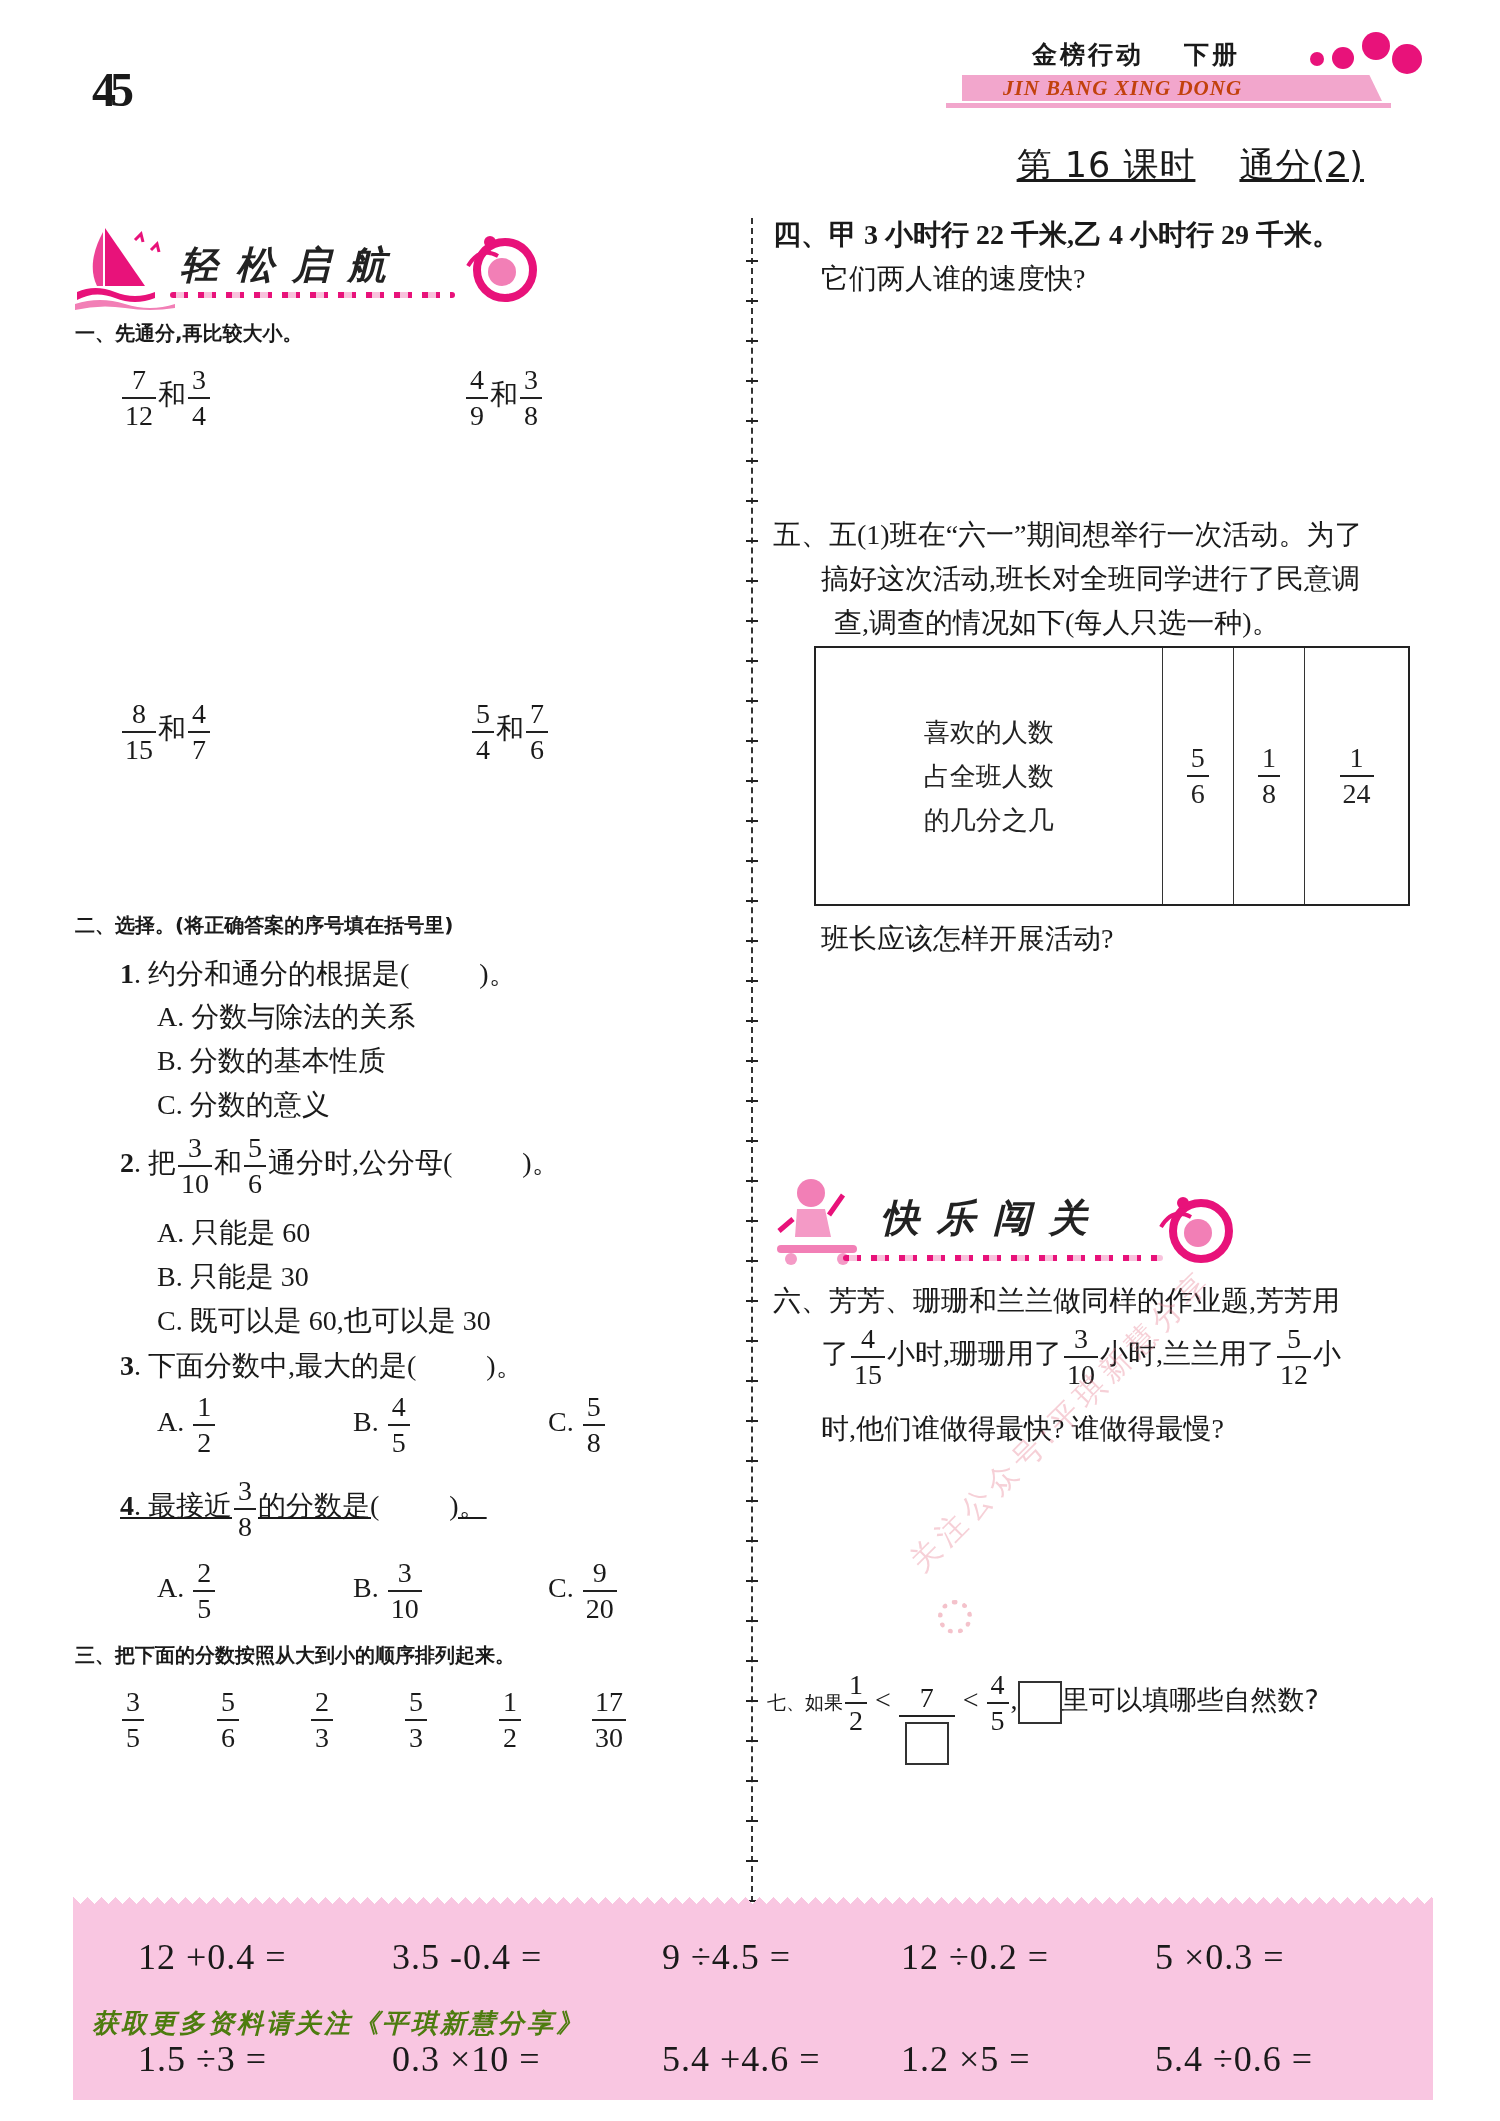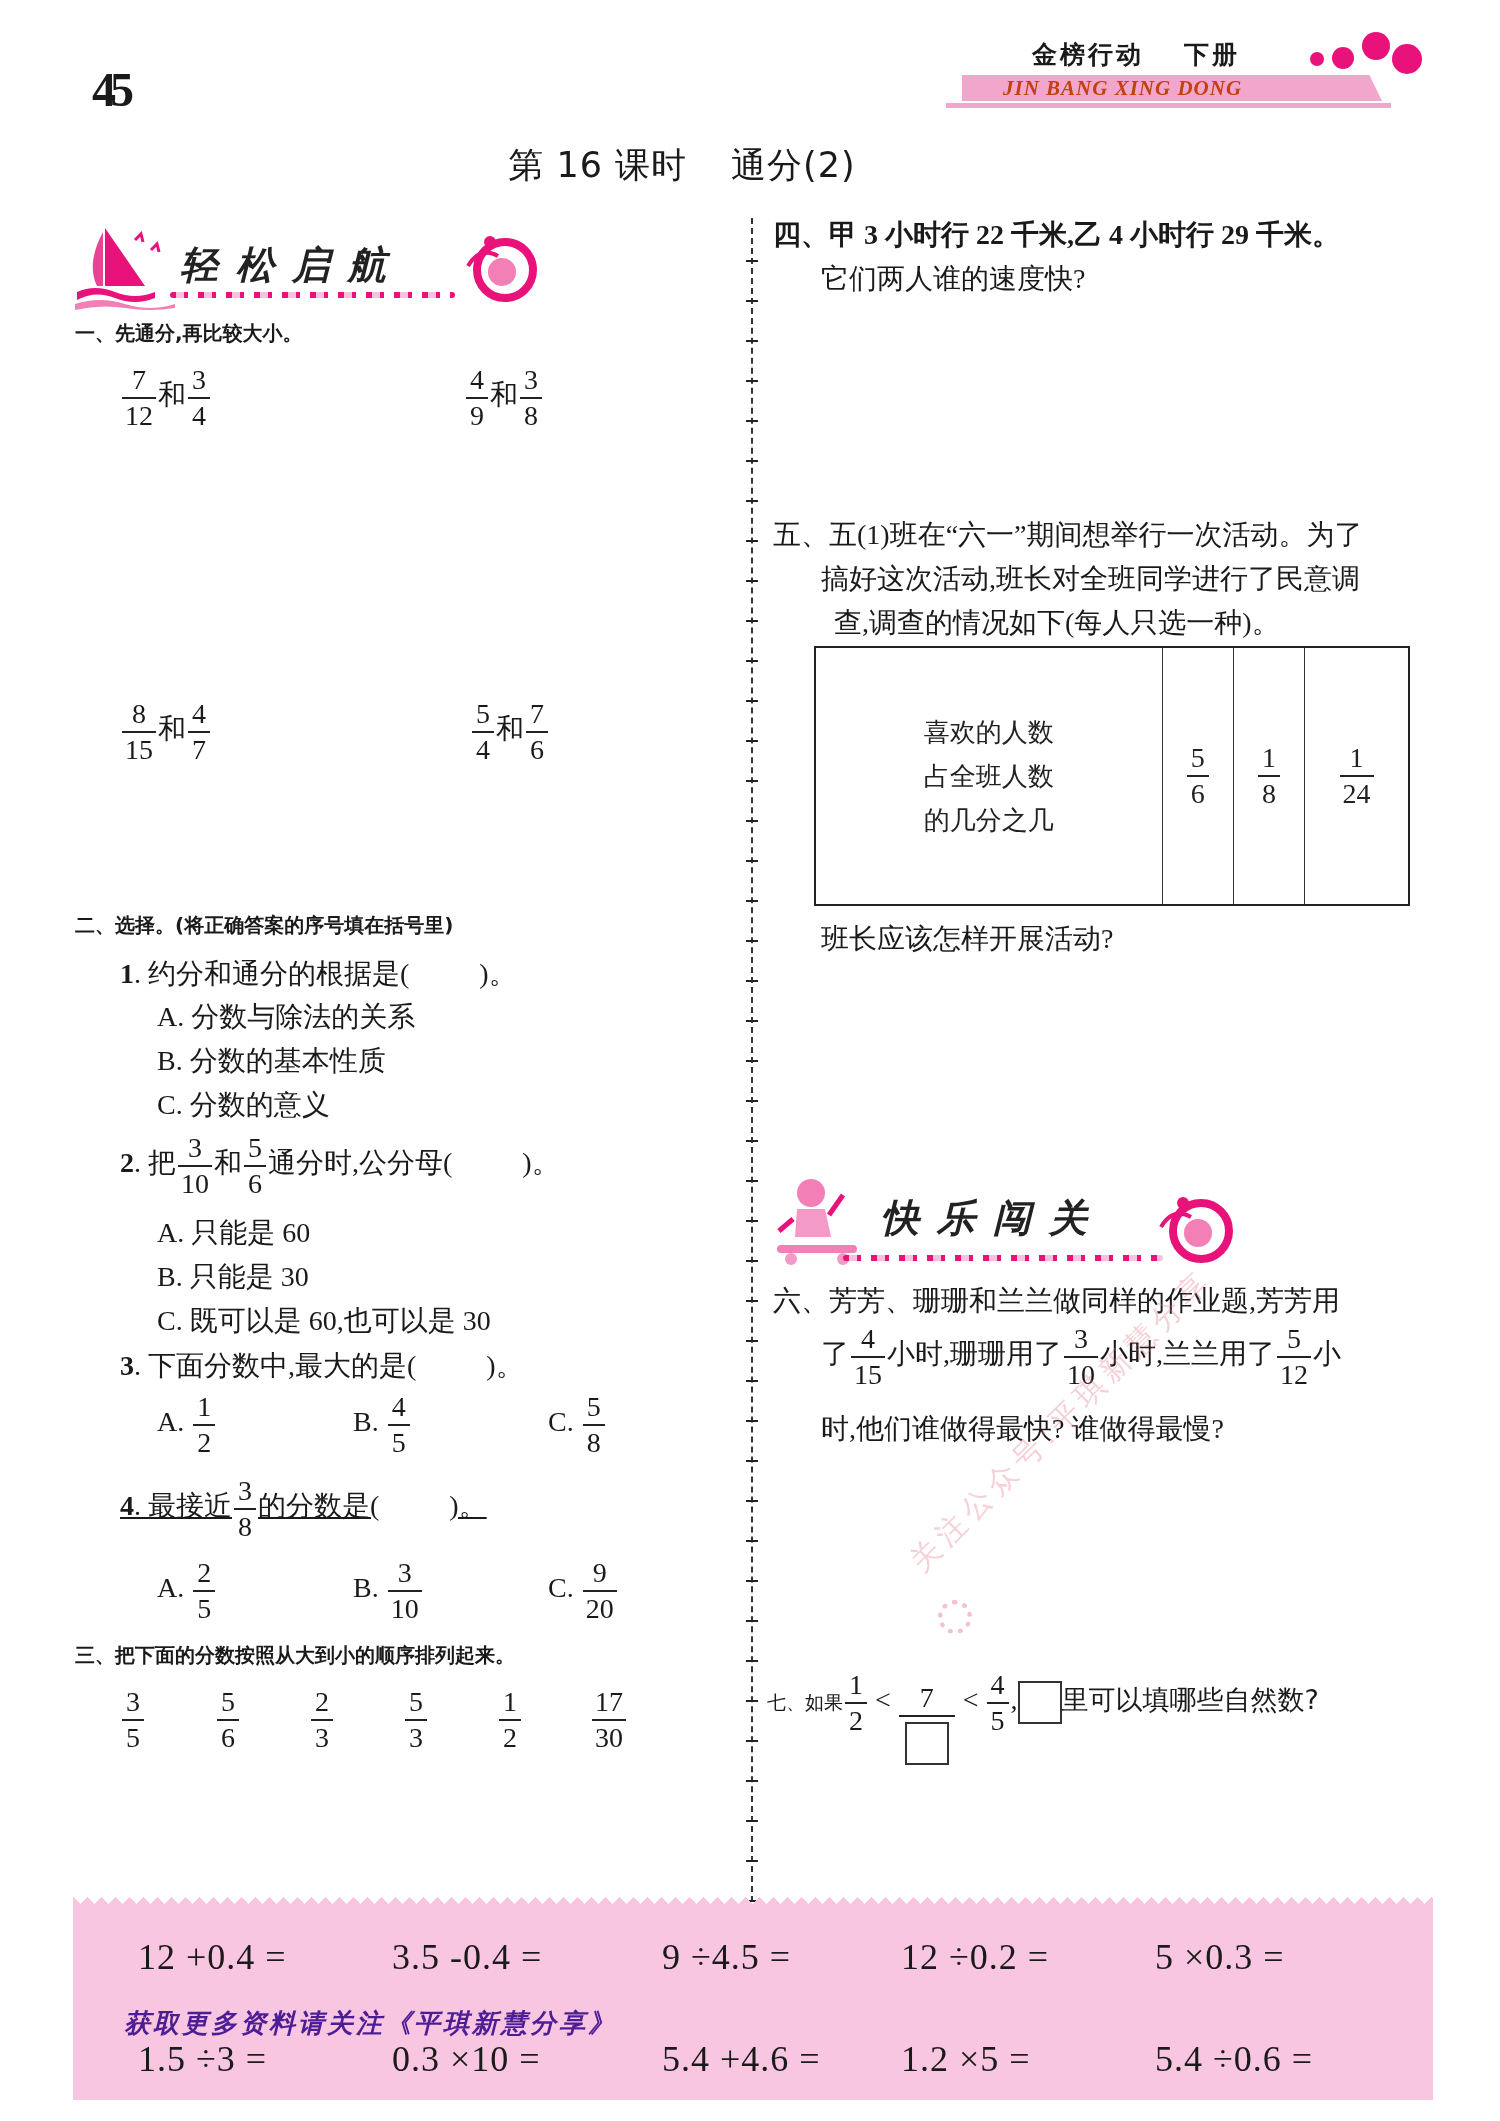--- a/index.html
+++ b/index.html
@@ -13,21 +13,21 @@
 
   
   .hdr-title { left: 1032px; top: 38px; font-size: 25px; font-weight: bold; font-family: "DejaVu Sans", sans-serif; letter-spacing: 3px; }
   .hdr-title .sp { display:inline-block; width: 40px; }
   .hdr-band { left: 962px; top: 75px; width: 420px; height: 26px; background: #f2a6cc; clip-path: polygon(0 0, 97% 0, 100% 100%, 0 100%); }
   .hdr-band-text { left: 1003px; top: 76px; font-size: 21px; font-style: italic; font-weight: bold; color: #c2410c; letter-spacing: 1px; font-family: "Liberation Serif", serif; }
   .hdr-line { left: 946px; top: 103px; width: 445px; height: 5px; background: #f2a6cc; }
   .dot { position: absolute; border-radius: 50%; background: #e8127a; }
 
   
-  .title { left: 0; width: 1364px; top: 142px; text-align: center; font-size: 35px; font-family: "DejaVu Sans", sans-serif; letter-spacing: 1px; }
+  .title { left: 0; width: 1364px; top: 142px; text-align: right; font-size: 35px; font-family: "DejaVu Sans", sans-serif; letter-spacing: 1px; text-decoration: underline; }
   .title .gap { display: inline-block; width: 44px; }
 
   
   .banner { position: absolute; }
   .banner-text { position: absolute; font-family: "DejaVu Sans", sans-serif; font-weight: bold; font-size: 38px; letter-spacing: 18px; color: #222; font-style: italic; }
   .wave-line { position: absolute; height: 6px; background: repeating-linear-gradient(90deg, #e8127a 0 6px, #f8c2dc 6px 14px, #e8127a 14px 18px, transparent 18px 28px); border-radius: 3px; }
 
   
   .divider { position: absolute; left: 751px; top: 218px; width: 0; height: 1684px; border-left: 2px dashed #333; }
   .divider-ticks { position: absolute; left: 746px; top: 222px; width: 12px; height: 1680px;
@@ -51,21 +51,21 @@
   .tbl td { border: 1.5px solid #333; text-align: center; vertical-align: middle; font-family: "DejaVu Sans", sans-serif; font-size: 26px; color: #222; }
   .tbl tr.hr td { height: 65px; }
   .tbl td.lbl { line-height: 44px; font-size: 26px; }
 
   
   .pink { position: absolute; left: 73px; top: 1910px; width: 1360px; height: 190px; background: #f9c6e1; }
   .pink-zig { position: absolute; left: 73px; top: 1897px; width: 1360px; height: 14px;
     background: linear-gradient(135deg, transparent 50%, #f9c6e1 50%) 0 0 / 14px 14px repeat-x,
                 linear-gradient(225deg, transparent 50%, #f9c6e1 50%) 0 0 / 14px 14px repeat-x; }
   .calc { position: absolute; font-size: 36px; font-family: "Liberation Serif", serif; letter-spacing: 1px; color: #1a1a1a; }
-  .promo { position: absolute; left: 92px; top: 2006px; font-size: 26px; color: #4c1d95; font-style: italic; font-family: "DejaVu Serif", serif; letter-spacing: 3px; font-weight: bold; margin-left: 32px; }
+  .promo { position: absolute; left: 92px; top: 2006px; font-size: 26px; color: #4d7c0f; font-style: italic; font-family: "DejaVu Serif", serif; letter-spacing: 3px; font-weight: bold; }
 
   
   .watermark { position: absolute; left: 930px; top: 1540px; font-size: 30px; color: rgba(230,120,140,0.35); transform: rotate(-45deg); transform-origin: left bottom; font-family: "DejaVu Sans", sans-serif; letter-spacing: 6px; }
   .wm-seal { position: absolute; left: 938px; top: 1600px; width: 34px; height: 34px; border-radius: 50%; border: 5px dotted rgba(230,120,140,0.45); }
 </style>
 </head>
 <body>
 
 <div class="abs page-num">45</div>
 

